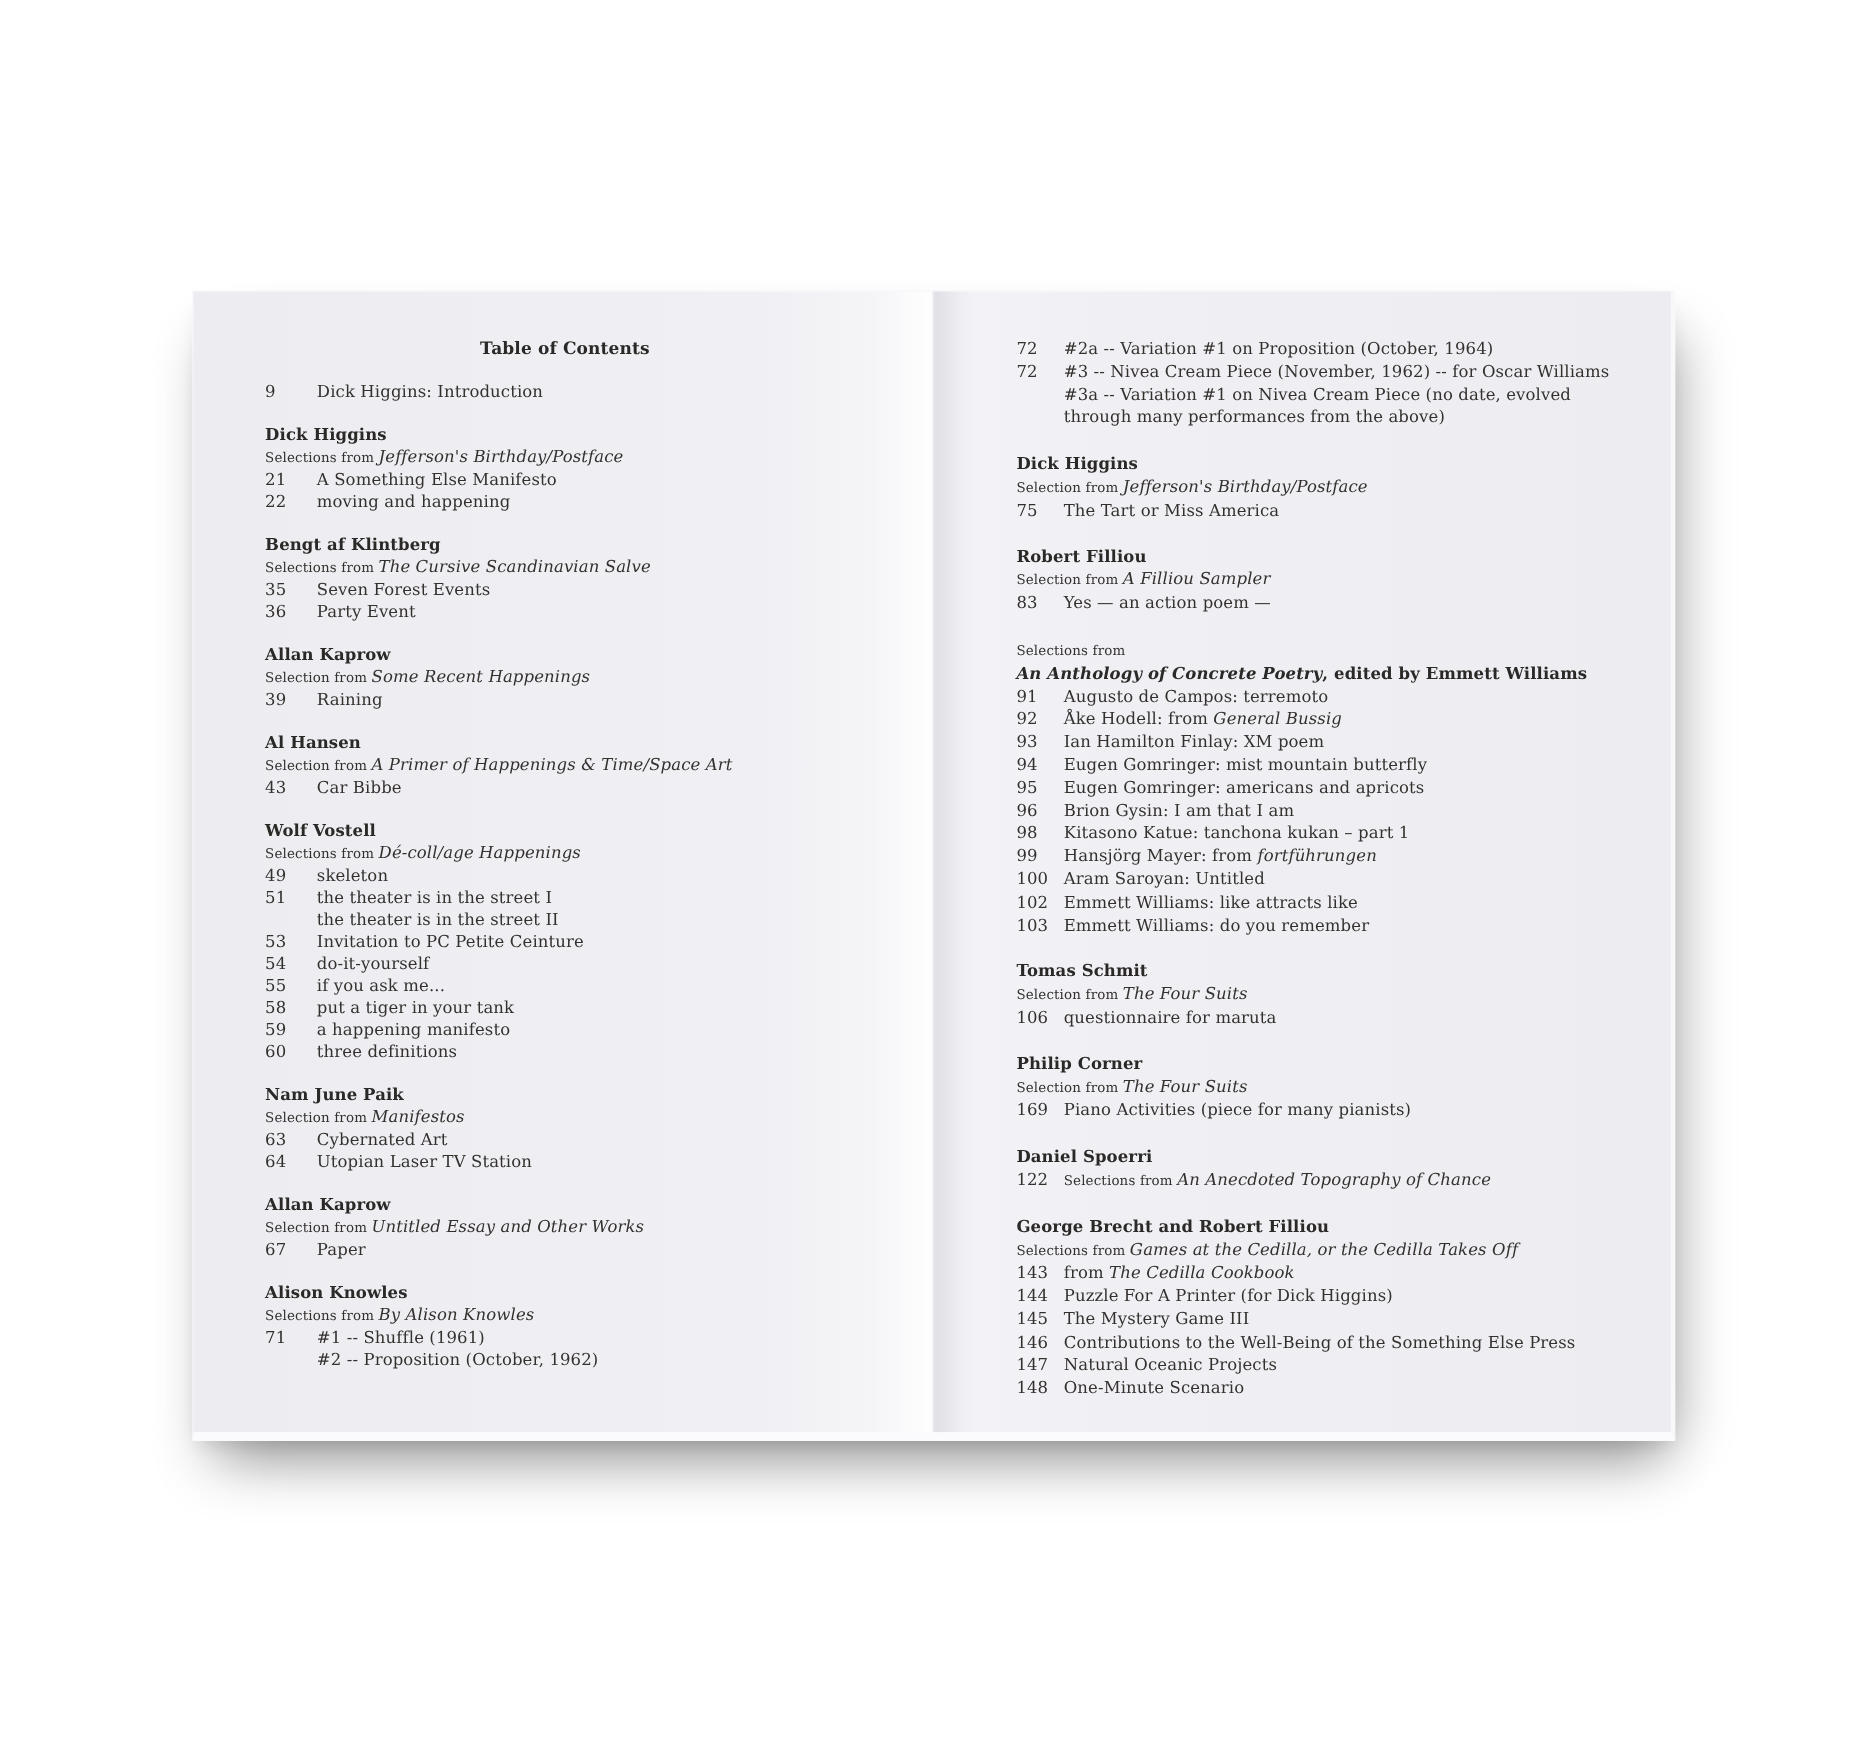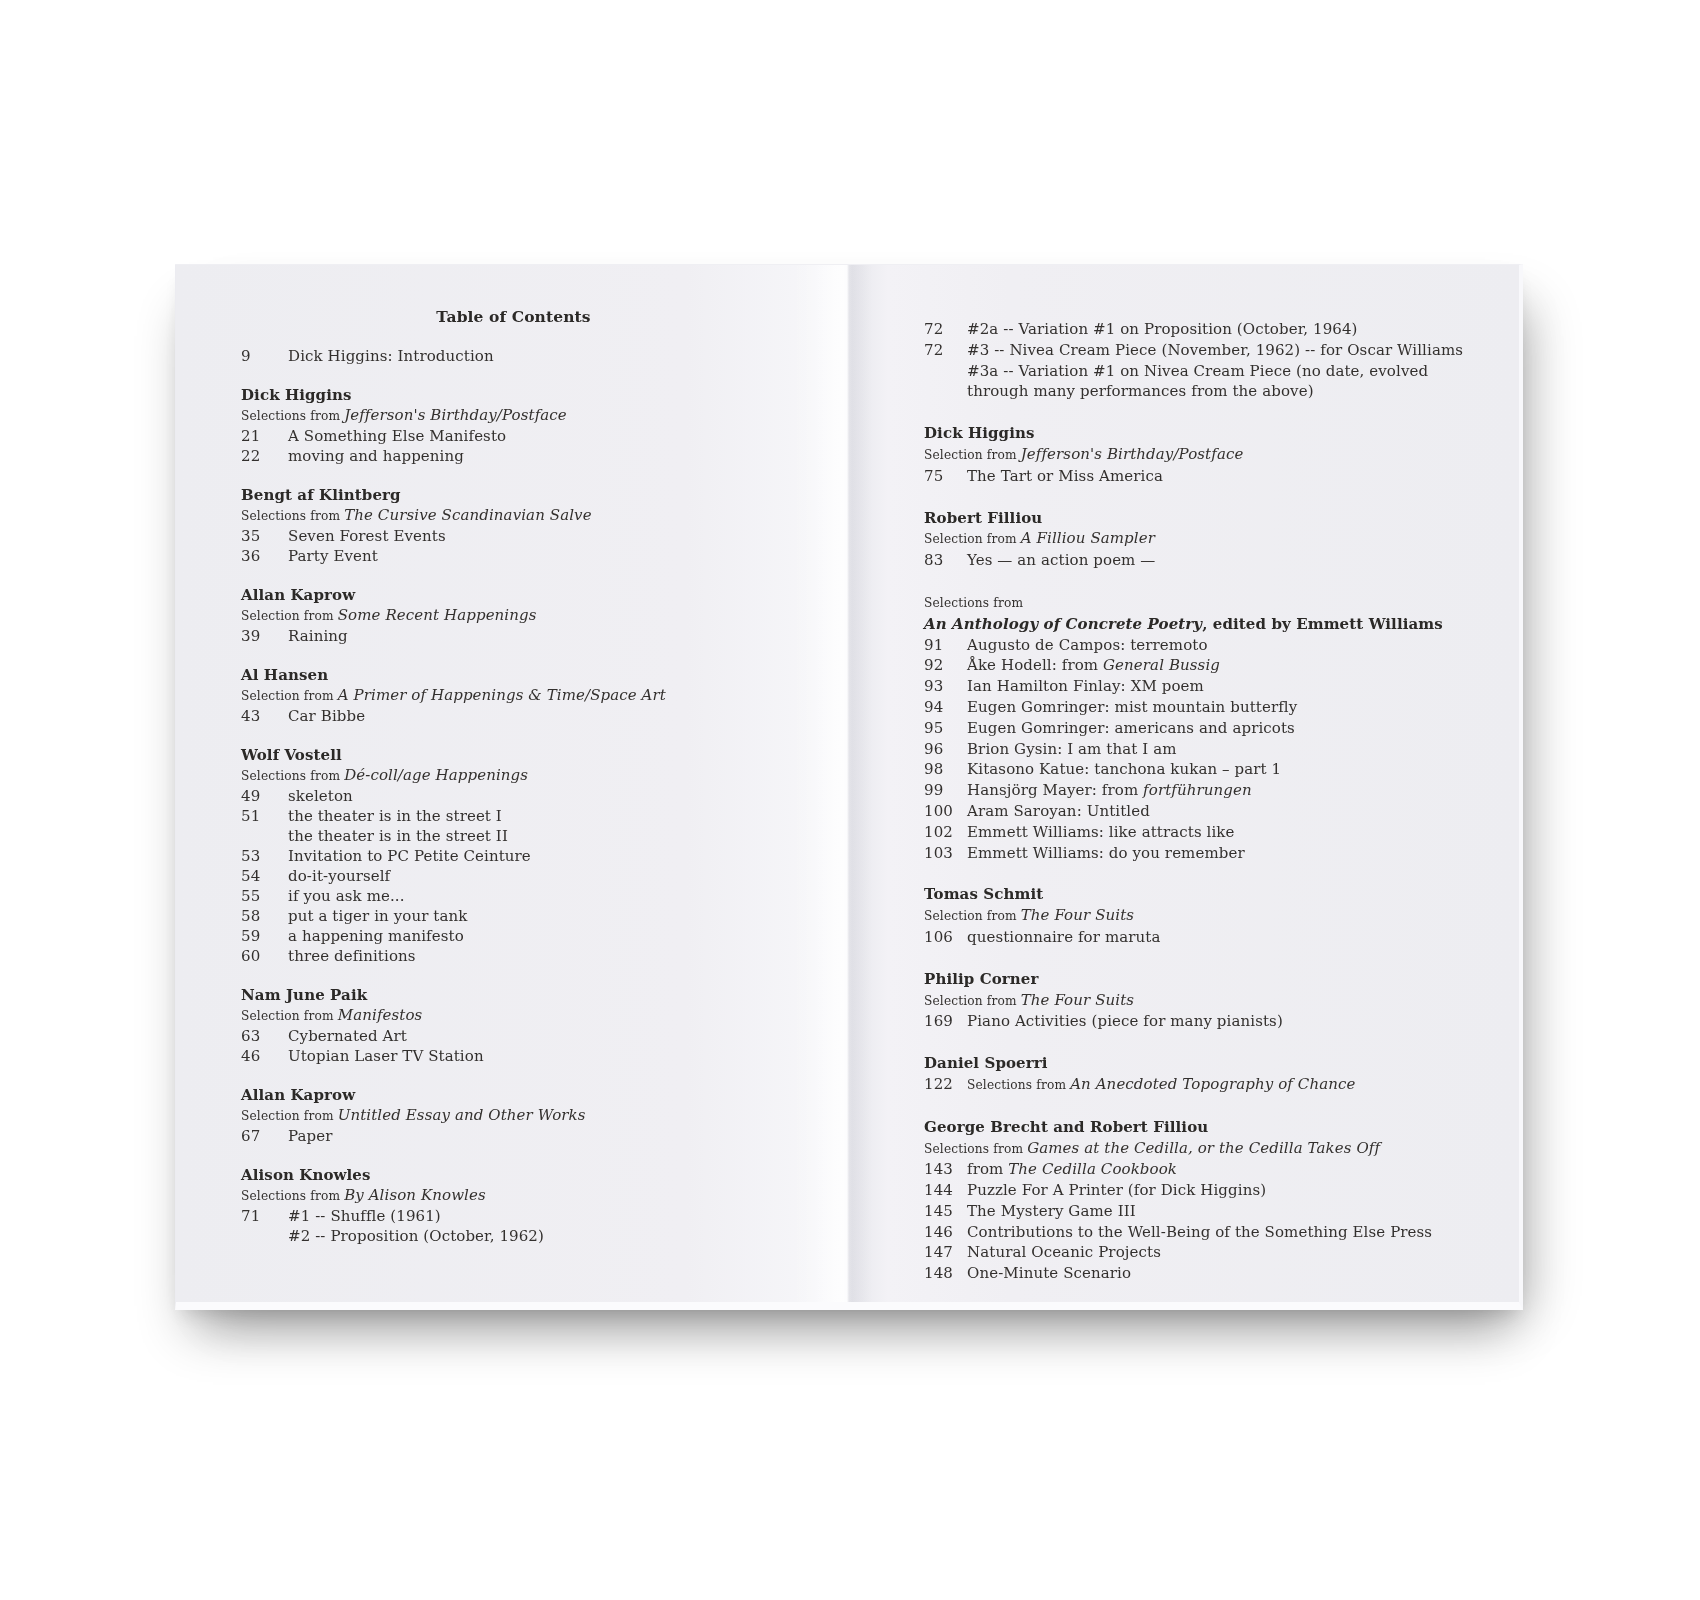--- a/index.html
+++ b/index.html
@@ -61,21 +61,21 @@
   }
   .line{
     display:flex;
     align-items:baseline;
     white-space:nowrap;
     line-height:20px;
   }
   .page-right .line{line-height:20.8px;}
   .section{margin-top:19px;}
   .page-right .section{margin-top:21px;}
-  .sections > .section:first-child{margin-top:12px;}
+  .sections > .section:first-child{margin-top:0;}
   .num{flex:0 0 47px;}
   .page-right .num{flex:0 0 43px;}
   .st-b{font-weight:bold;color:var(--ink-bold);}
   .st-i{font-style:italic;}
   .st-bi{font-weight:bold;font-style:italic;color:var(--ink-bold);text-align:center;}
   .st-s{font-size:12.2px;letter-spacing:0.15px;}
   .gutter{
     position:absolute;
     top:0;bottom:0;
     left:50%;
@@ -210,21 +210,21 @@
               <span class="txt"><span class="st-b">Nam June Paik</span></span>
             </div>
             <div class="line">
               <span class="txt"><span class="st-s">Selection from </span><span class="st-i">Manifestos</span></span>
             </div>
             <div class="line">
               <span class="num">63</span>
               <span class="txt"><span>Cybernated Art</span></span>
             </div>
             <div class="line">
-              <span class="num">46</span>
+              <span class="num">64</span>
               <span class="txt"><span>Utopian Laser TV Station</span></span>
             </div>
           </div>
           <div class="section">
             <div class="line">
               <span class="txt"><span class="st-b">Allan Kaprow</span></span>
             </div>
             <div class="line">
               <span class="txt"><span class="st-s">Selection from </span><span class="st-i">Untitled Essay and Other Works</span></span>
             </div>

